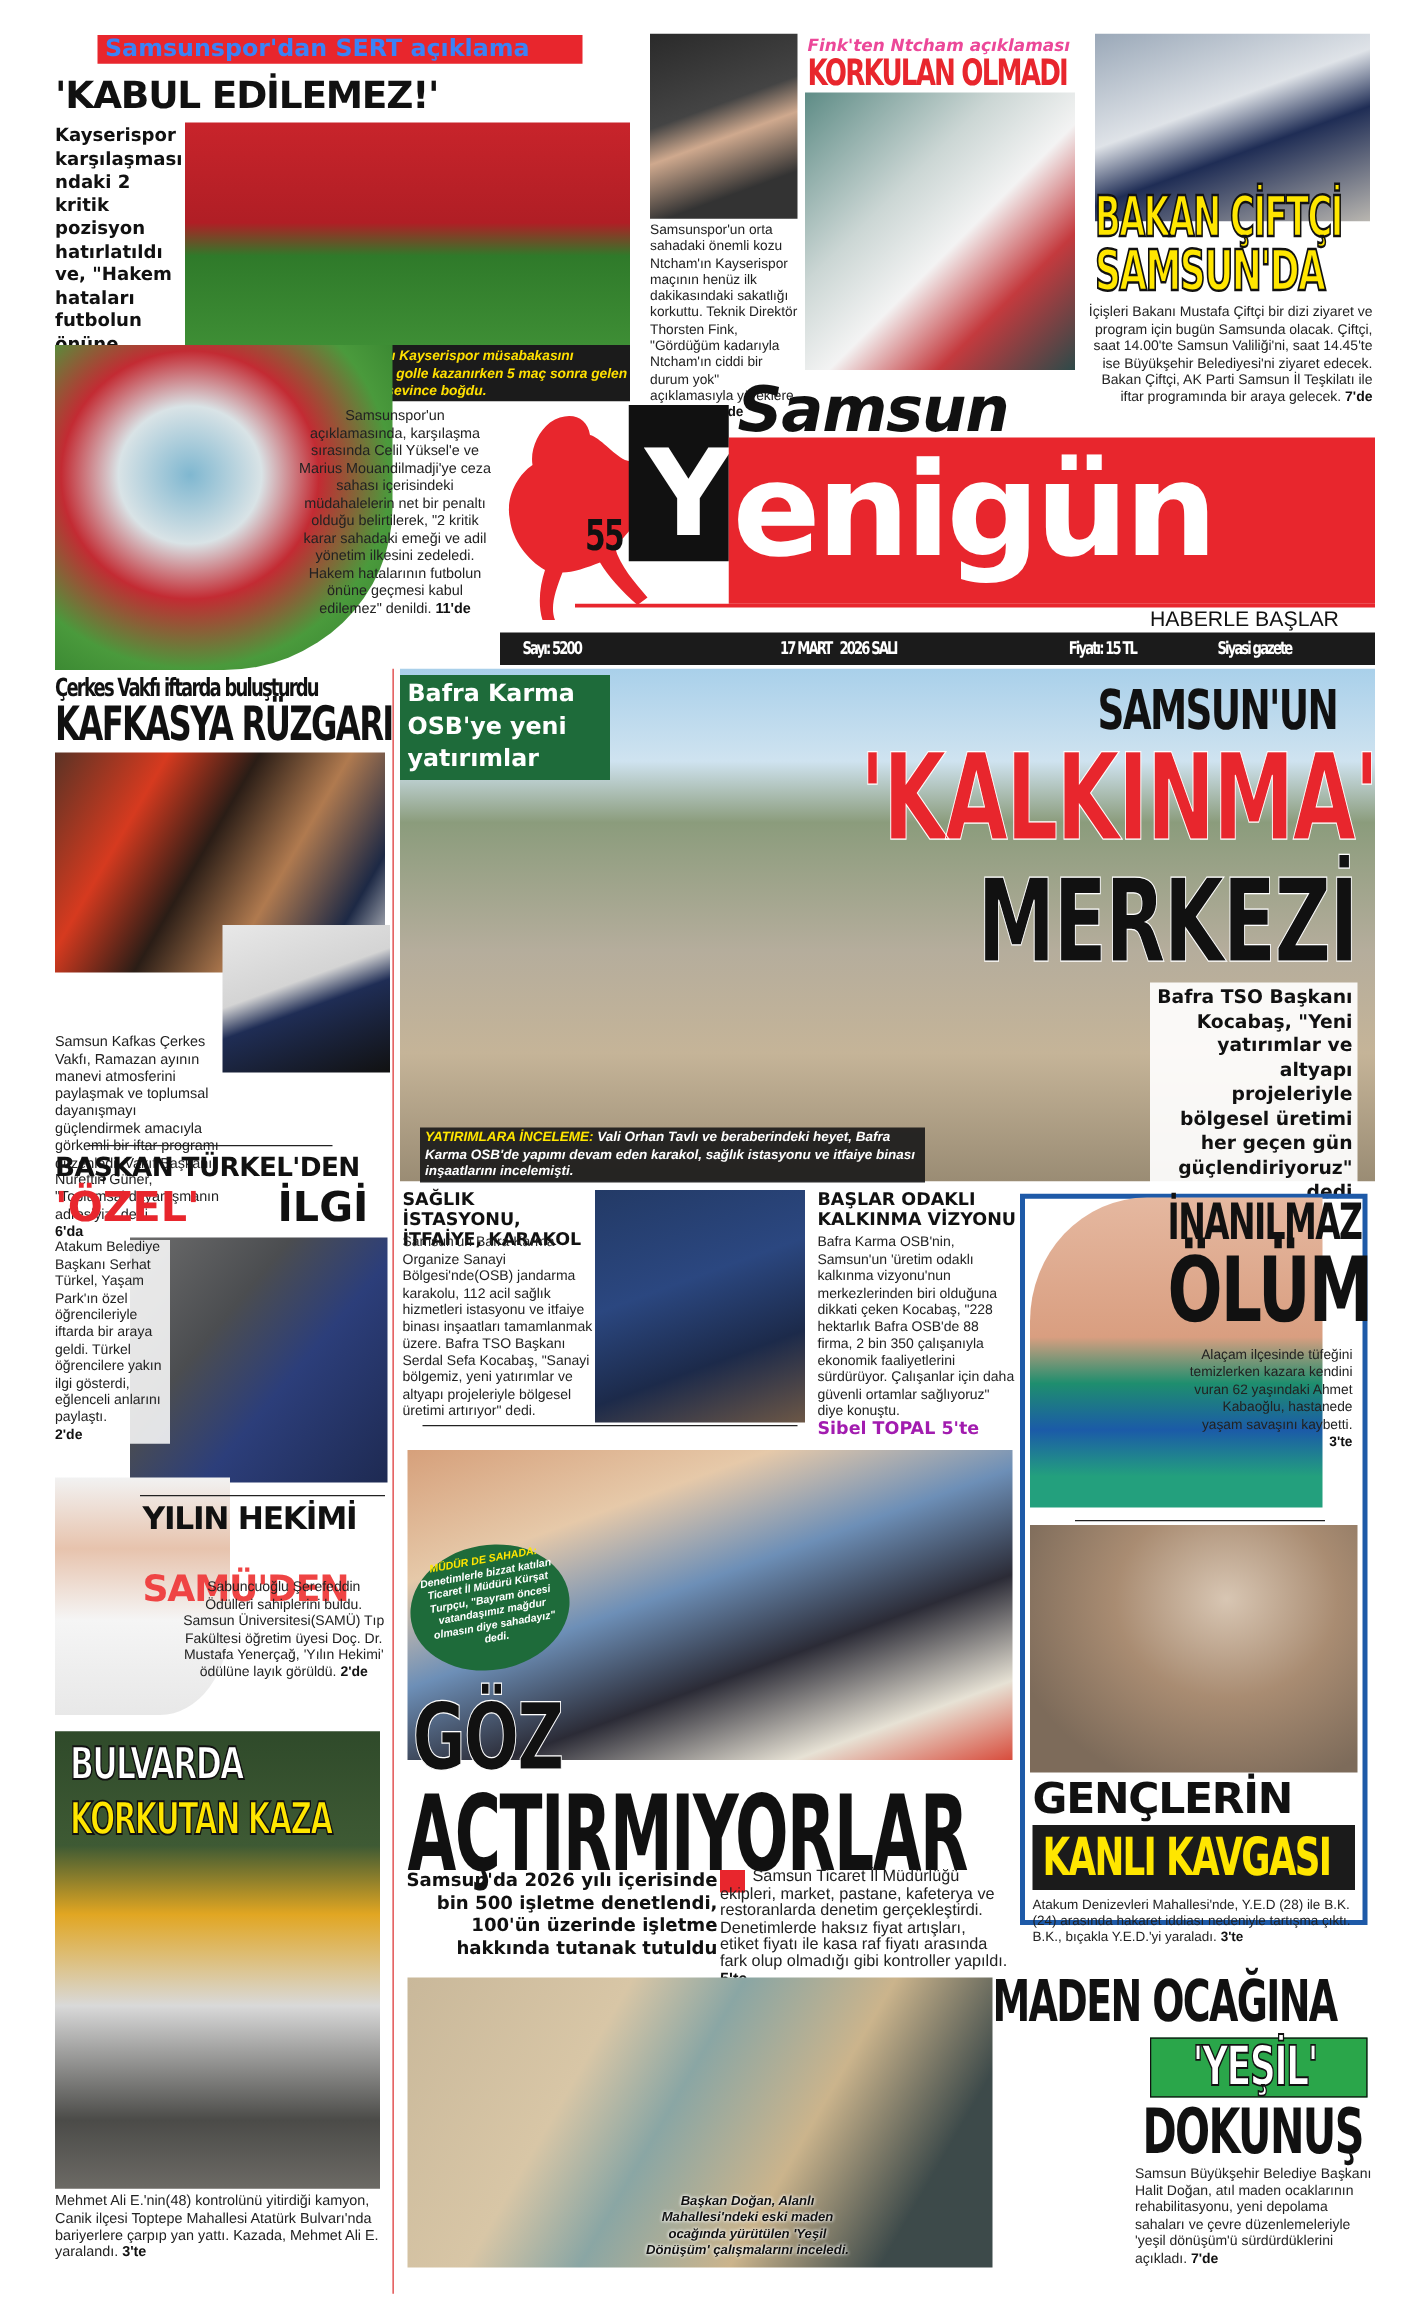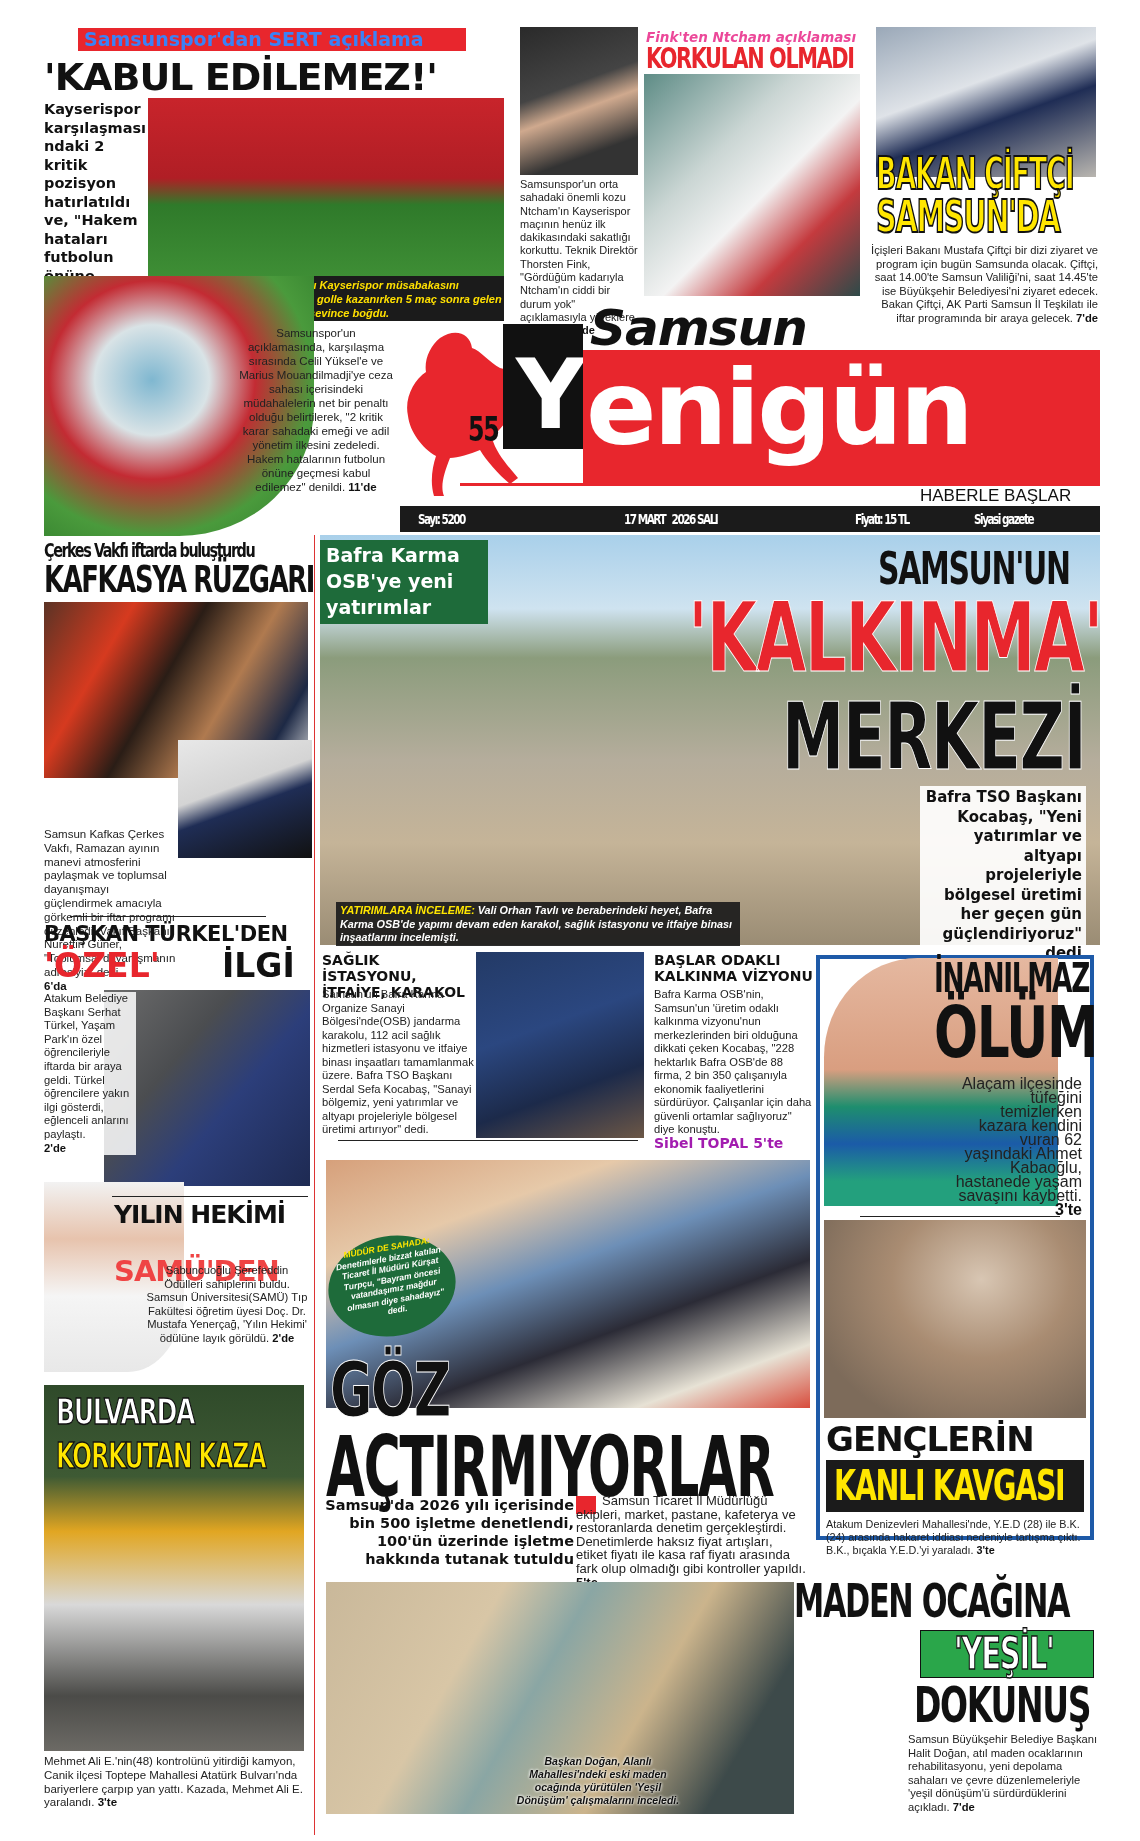--- a/index.html
+++ b/index.html
@@ -31,21 +31,21 @@
   .ph-truck { background: linear-gradient(180deg,#2f4a2a 0%, #3e5a34 25%, #e1a622 40%, #d9d9d9 60%, #4b4b48 85%, #6c6a65 100%); }
   .ph-maden { background: linear-gradient(120deg,#c9b89a 0%, #d8c6a6 30%, #8aa6a4 45%, #cbb48c 65%, #3d4a4a 85%); }
 
   .badge-green { background: #1e6b3a; color: #fff; }
 </style>
 </head>
 <body>
 
 <div class="abs" style="left:78px;top:28px;width:388px;height:23px;background:#e8262d;"></div>
 <div class="abs heavy" style="left:84px;top:28px;font-size:19px;line-height:23px;color:#3b82f6;white-space:nowrap;">Samsunspor'dan SERT açıklama</div>
-<div class="abs heavy" style="left:44px;top:54px;font-size:38px;line-height:46px;color:#111;white-space:nowrap;letter-spacing:-1px;">'KABUL EDİLEMEZ!'</div>
+<div class="abs heavy" style="left:44px;top:54px;font-size:30px;line-height:46px;color:#111;white-space:nowrap;letter-spacing:-1px;">'KABUL EDİLEMEZ!'</div>
 
 <div class="abs heavy" style="left:44px;top:100px;width:104px;font-size:14.5px;line-height:18.5px;color:#111;">Kayserispor karşılaşması ndaki 2 kritik pozisyon hatırlatıldı ve, "Hakem hataları futbolun önüne geçiyor" uyarı yapıldı</div>
 
 <div class="photo ph-stadium" style="left:148px;top:98px;width:356px;height:178px;"></div>
 <div class="abs" style="left:214px;top:276px;width:290px;height:45px;background:#1b1b1b;"></div>
 <div class="abs" style="left:218px;top:278px;width:285px;font-size:11px;line-height:14px;color:#ffe000;font-weight:bold;font-style:italic;">Samsunspor, zorlu Kayserispor müsabakasını uzatmalarda gelen golle kazanırken 5 maç sonra gelen galibiyet camiayı sevince boğdu.</div>
 
 <div class="photo ph-match" style="left:44px;top:276px;width:270px;height:260px;"></div>
 <div class="abs body-txt" style="left:236px;top:326px;width:160px;text-align:center;font-size:11.5px;line-height:14px;">
   <span>Samsunspor'un açıklamasında, karşılaşma sırasında Celil Yüksel'e ve Marius Mouandilmadji'ye ceza sahası içerisindeki müdahalelerin net bir penaltı olduğu belirtilerek, "2 kritik karar sahadaki emeği ve adil yönetim ilkesini zedeledi. Hakem hatalarının futbolun önüne geçmesi kabul edilemez" denildi.</span>
@@ -146,21 +146,21 @@
 <div class="photo ph-kocabas" style="left:476px;top:952px;width:168px;height:186px;"></div>
 <div class="abs heavy" style="left:654px;top:952px;width:160px;font-size:14px;line-height:16px;color:#111;">BAŞLAR ODAKLI KALKINMA VİZYONU</div>
 <div class="abs body-txt" style="left:654px;top:988px;width:158px;font-size:11.2px;line-height:13.5px;">Bafra Karma OSB'nin, Samsun'un 'üretim odaklı kalkınma vizyonu'nun merkezlerinden biri olduğuna dikkati çeken Kocabaş, "228 hektarlık Bafra OSB'de 88 firma, 2 bin 350 çalışanıyla ekonomik faaliyetlerini sürdürüyor. Çalışanlar için daha güvenli ortamlar sağlıyoruz" diye konuştu.</div>
 <div class="abs heavy" style="left:654px;top:1135px;font-size:14px;line-height:16px;color:#a21caf;white-space:nowrap;">Sibel TOPAL 5'te</div>
 <div class="hline" style="left:338px;top:1140px;width:300px;height:1px;"></div>
 
 <div class="abs" style="left:816px;top:955px;width:278px;height:585px;border:4px solid #1e5aa8;"></div>
 <div class="photo ph-kabaoglu" style="left:824px;top:958px;width:234px;height:248px;border-radius:40% 0 0 0;"></div>
 <div class="abs cond" style="left:934px;top:956px;font-size:40px;line-height:44px;color:#111;white-space:nowrap;transform:scaleX(0.66);">İNANILMAZ</div>
 <div class="abs cond" style="left:934px;top:994px;font-size:72px;line-height:76px;color:#111;white-space:nowrap;transform:scaleX(0.72);">ÖLÜM</div>
-<div class="abs body-txt" style="left:950px;top:1077px;width:132px;text-align:right;font-size:16px;line-height:14px;">
+<div class="abs body-txt" style="left:950px;top:1077px;width:132px;text-align:right;font-size:11px;line-height:14px;">
   <span>Alaçam ilçesinde tüfeğini temizlerken kazara kendini vuran 62 yaşındaki Ahmet Kabaoğlu, hastanede yaşam savaşını kaybetti.</span><br>
   <span class="ref">3'te</span>
 </div>
 <div class="hline" style="left:860px;top:1216px;width:200px;height:1px;"></div>
 <div class="photo ph-knife" style="left:824px;top:1220px;width:262px;height:198px;"></div>
 <div class="abs heavy" style="left:826px;top:1420px;font-size:34px;line-height:38px;color:#111;white-space:nowrap;letter-spacing:-1px;">GENÇLERİN</div>
 <div class="abs" style="left:826px;top:1460px;width:258px;height:52px;background:#1b1b1b;"></div>
 <div class="abs cond" style="left:834px;top:1462px;font-size:42px;line-height:48px;color:#ffe600;white-space:nowrap;transform:scaleX(0.68);">KANLI KAVGASI</div>
 <div class="abs body-txt" style="left:826px;top:1518px;width:262px;font-size:10.8px;line-height:13px;">
   <span>Atakum Denizevleri Mahallesi'nde, Y.E.D (28) ile B.K.(24) arasında hakaret iddiası nedeniyle tartışma çıktı. B.K., bıçakla Y.E.D.'yi yaraladı.</span>

